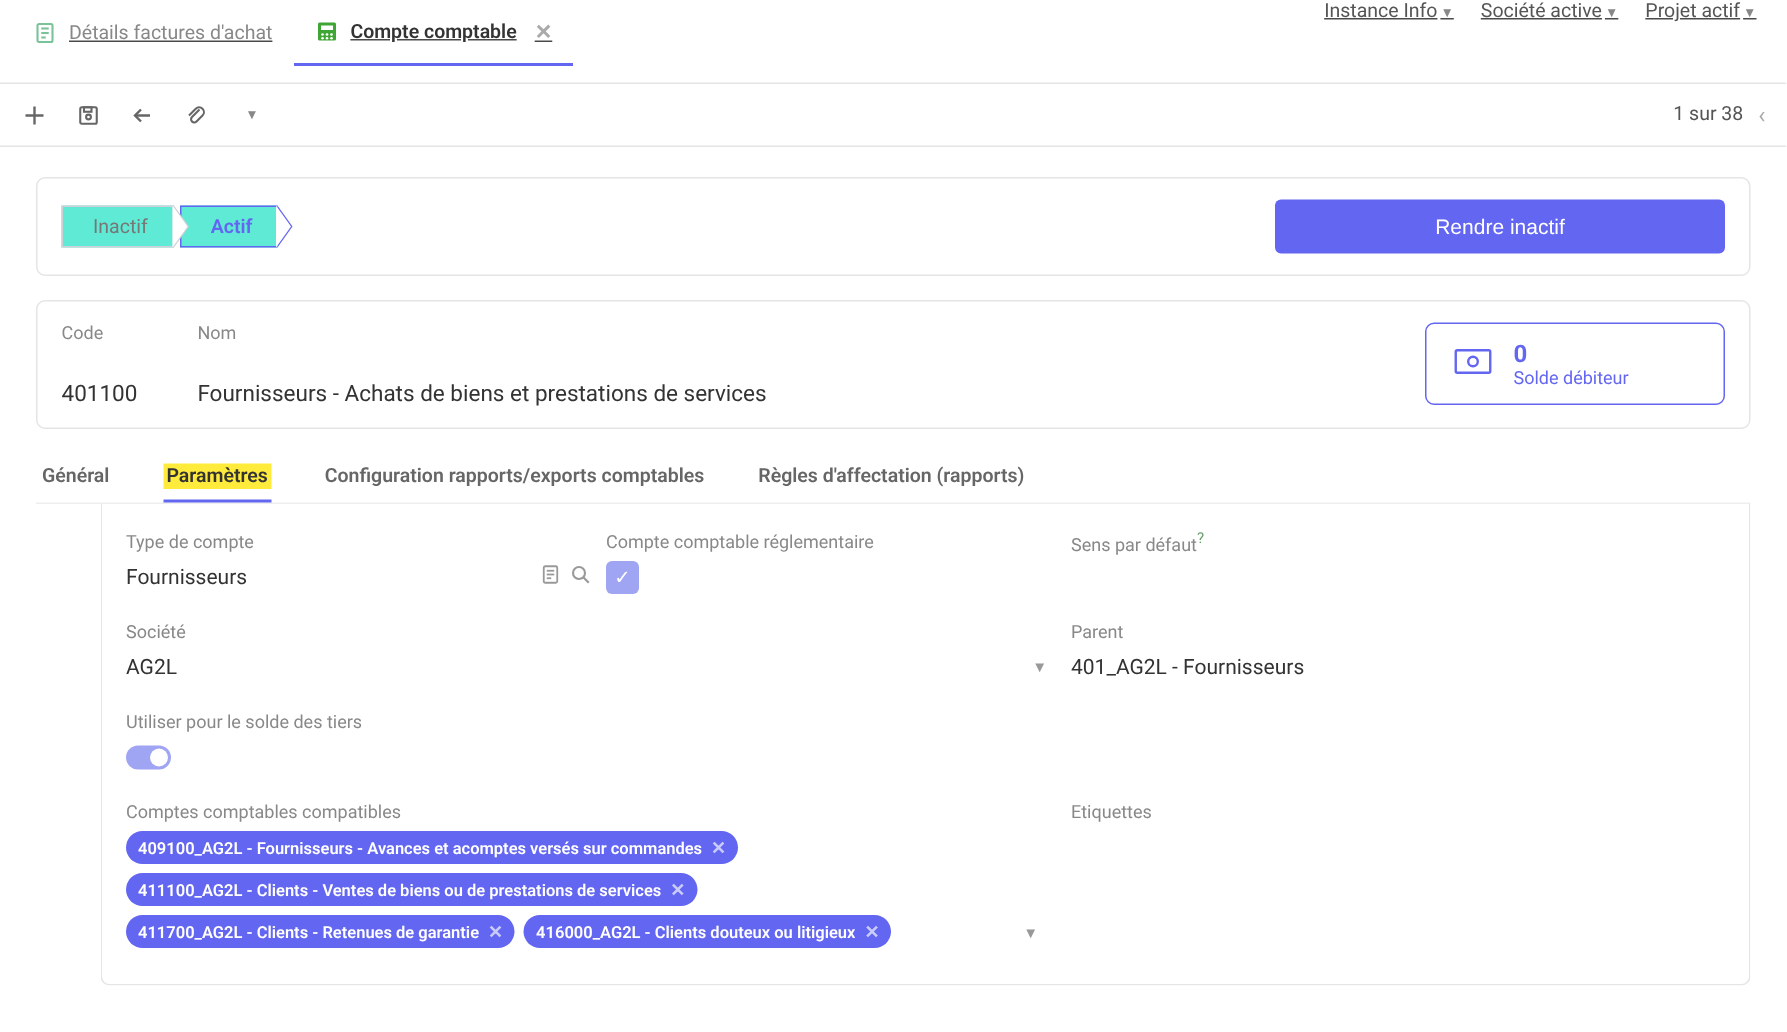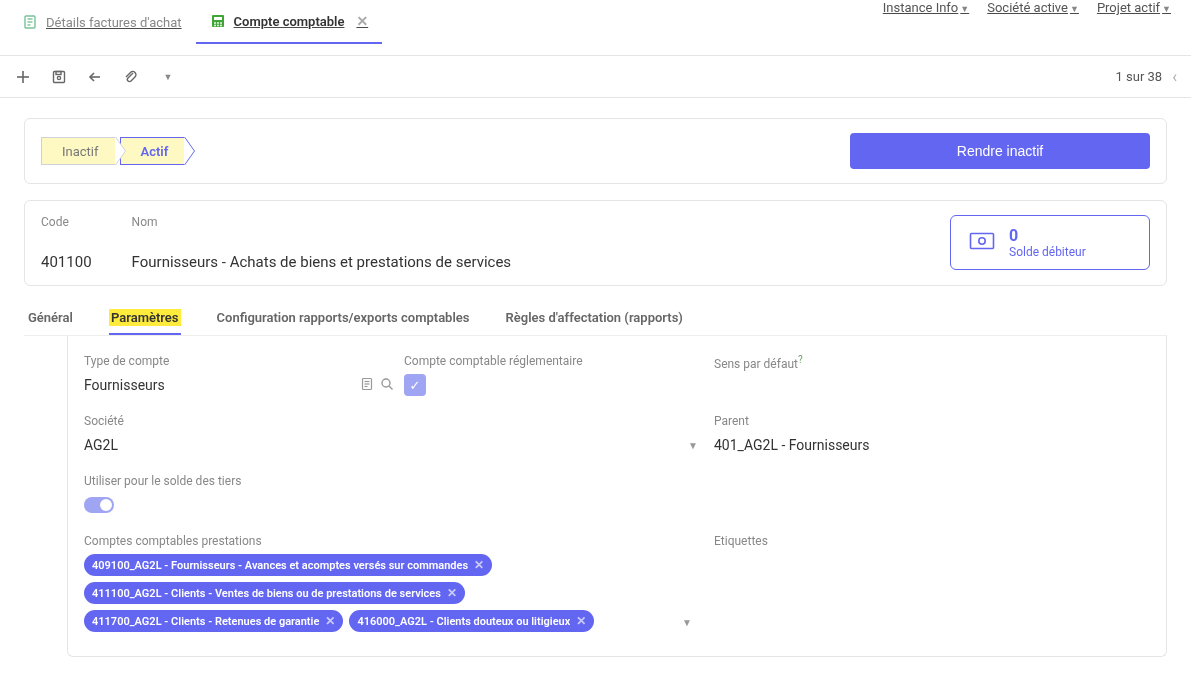--- a/index.html
+++ b/index.html
@@ -21,21 +21,21 @@
   .tool-icon { color: #666; cursor: pointer; width:18px; height:18px; display:flex; align-items:center; justify-content:center; }
   .tool-spacer { flex: 1; }
   .pager { display: flex; align-items: center; gap: 10px; color: #555; }
   .pager-arrow { color: #aaa; cursor: pointer; font-size: 16px; }
   
   
   .content { padding: 20px 24px 40px 24px; }
   .card { border: 1px solid #e5e5e5; border-radius: 6px; background: #fff; padding: 14px 16px; margin-bottom: 16px; }
   .status-row { display: flex; align-items: center; gap: 12px; }
   .chevron-wrap { display: flex; align-items: center; }
-  .chev { position: relative; display: inline-flex; align-items: center; height: 28px; padding: 0 16px 0 20px; border: 1px solid #d0d0d8; background: #fef9c3; font-size: 13px; color: #777; }
+  .chev { position: relative; display: inline-flex; align-items: center; height: 28px; padding: 0 16px 0 20px; border: 1px solid #d0d0d8; background: #5eead4; font-size: 13px; color: #777; }
   .chev::after { content:""; position:absolute; right:-10px; top:-1px; width:0;height:0; border-top:14px solid transparent; border-bottom:14px solid transparent; border-left:10px solid #fff; z-index:2;}
   .chev::before { content:""; position:absolute; right:-11px; top:-1px; width:0;height:0; border-top:14px solid transparent; border-bottom:14px solid transparent; border-left:10px solid #d0d0d8; z-index:1;}
   .chev.active { border-color:#6366f1; color:#6366f1; font-weight:600;}
   .chev.active::before{ border-left-color:#6366f1;}
   .chev + .chev { margin-left: 4px; }
   .status-spacer { flex:1; }
   .btn-primary { background:#6366f1; color:#fff; border:none; border-radius:4px; padding: 10px 0; width: 300px; font-size:14px; cursor:pointer; }
   
   .header-row { display:flex; gap: 40px; align-items:flex-start; }
   .hdr-field { display:flex; flex-direction:column; gap:24px; }
@@ -239,21 +239,21 @@
 
       <div class="fld">
         <span class="lbl">Utiliser pour le solde des tiers</span>
         <div class="val">
             <span class="toggle"></span>
           </div>
       </div>
       <div class="fld right-col"></div>
 
       <div class="fld full-left">
-        <span class="lbl">Comptes comptables prestations</span>
+        <span class="lbl">Comptes comptables compatibles</span>
         <div class="chips">
           <span class="chip">
               <span>409100_AG2L - Fournisseurs - Avances et acomptes versés sur commandes</span>
               <span class="chip-x">✕</span>
             </span>
           <span class="chip">
               <span>411100_AG2L - Clients - Ventes de biens ou de prestations de services</span>
               <span class="chip-x">✕</span>
             </span>
           <span class="chip">

